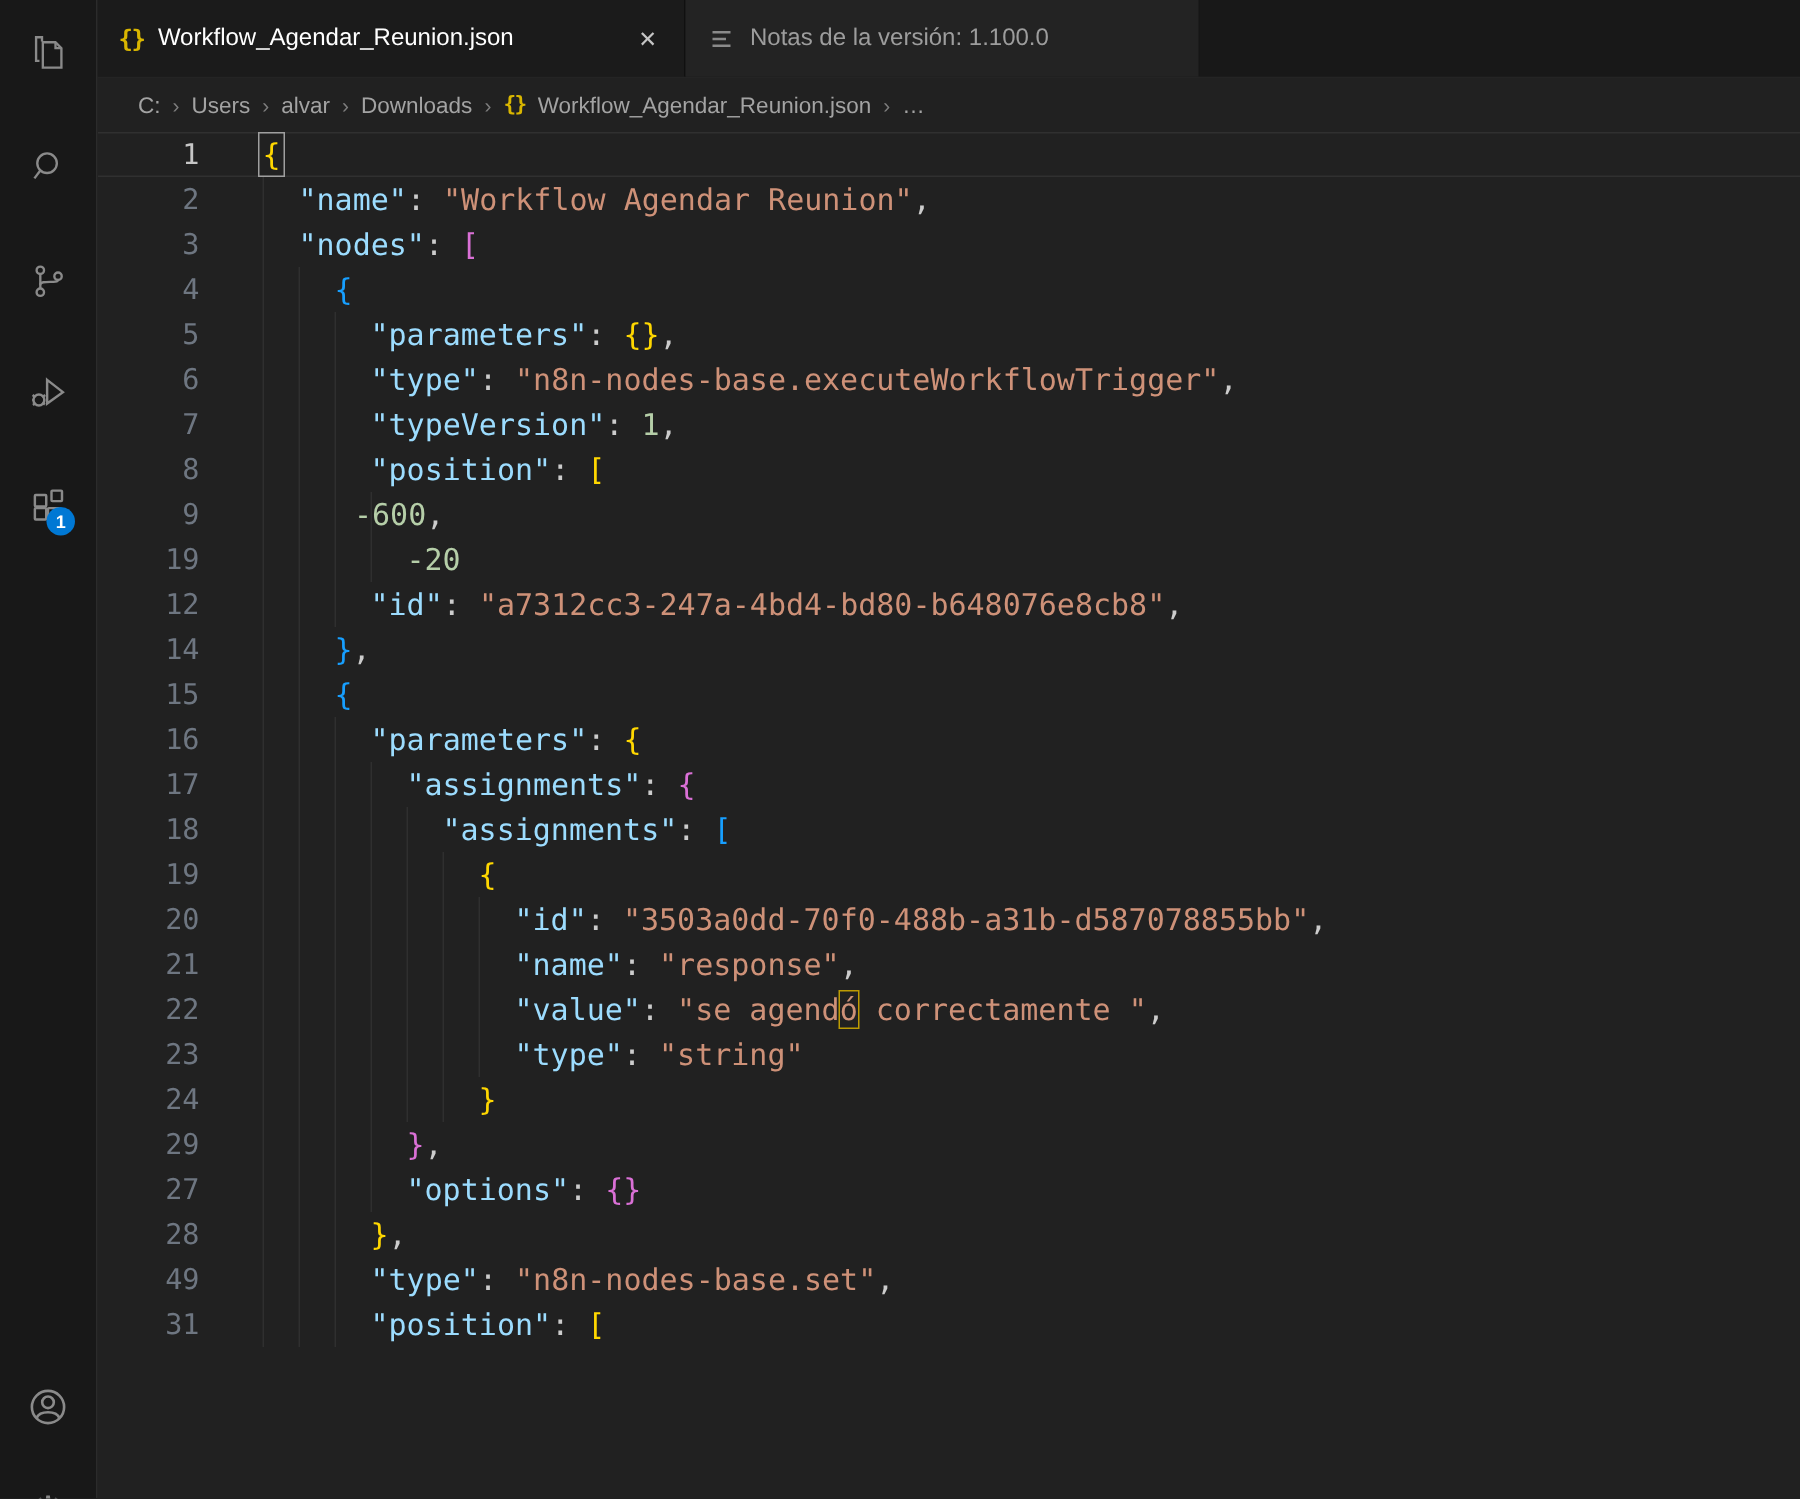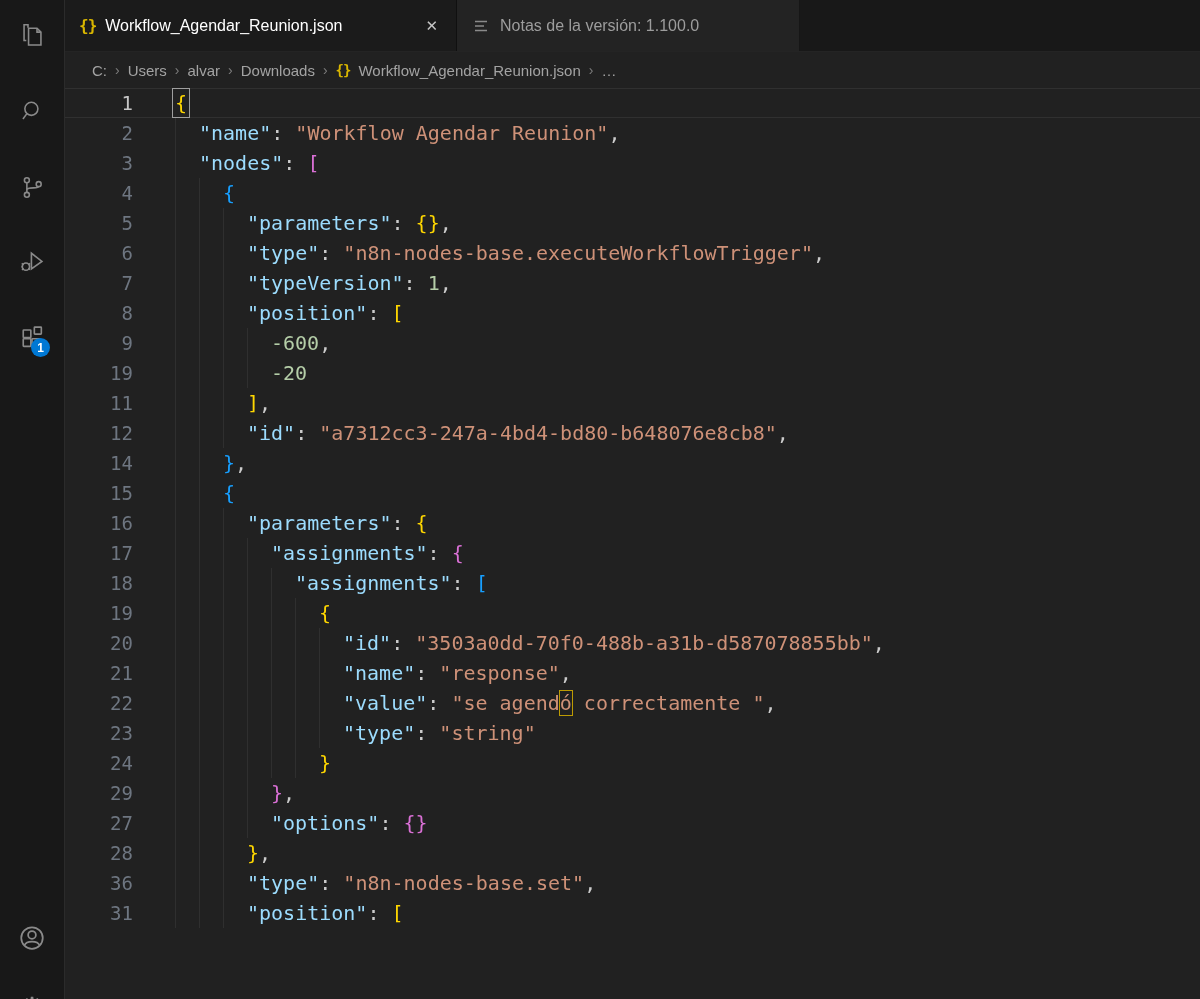--- a/index.html
+++ b/index.html
@@ -167,34 +167,33 @@
 
   <div class="editor" id="editor">
       <div class="line current"><span class="lnum">1</span><span class="code" style="padding-left: 0px;"><span class="tk-b1 cursor-box">{</span></span></div>
       <div class="line"><span class="guide" style="left: 110px;"></span><span class="lnum">2</span><span class="code" style="padding-left: 24px;"><span class="tk-key">"name"</span><span class="tk-p">: </span><span class="tk-str">"Workflow Agendar Reunion"</span><span class="tk-p">,</span></span></div>
       <div class="line"><span class="guide" style="left: 110px;"></span><span class="lnum">3</span><span class="code" style="padding-left: 24px;"><span class="tk-key">"nodes"</span><span class="tk-p">: </span><span class="tk-b2">[</span></span></div>
       <div class="line"><span class="guide" style="left: 110px;"></span><span class="guide" style="left: 134px;"></span><span class="lnum">4</span><span class="code" style="padding-left: 48px;"><span class="tk-b3">{</span></span></div>
       <div class="line"><span class="guide" style="left: 110px;"></span><span class="guide" style="left: 134px;"></span><span class="guide" style="left: 158px;"></span><span class="lnum">5</span><span class="code" style="padding-left: 72px;"><span class="tk-key">"parameters"</span><span class="tk-p">: </span><span class="tk-b1">{}</span><span class="tk-p">,</span></span></div>
       <div class="line"><span class="guide" style="left: 110px;"></span><span class="guide" style="left: 134px;"></span><span class="guide" style="left: 158px;"></span><span class="lnum">6</span><span class="code" style="padding-left: 72px;"><span class="tk-key">"type"</span><span class="tk-p">: </span><span class="tk-str">"n8n-nodes-base.executeWorkflowTrigger"</span><span class="tk-p">,</span></span></div>
       <div class="line"><span class="guide" style="left: 110px;"></span><span class="guide" style="left: 134px;"></span><span class="guide" style="left: 158px;"></span><span class="lnum">7</span><span class="code" style="padding-left: 72px;"><span class="tk-key">"typeVersion"</span><span class="tk-p">: </span><span class="tk-num">1</span><span class="tk-p">,</span></span></div>
       <div class="line"><span class="guide" style="left: 110px;"></span><span class="guide" style="left: 134px;"></span><span class="guide" style="left: 158px;"></span><span class="lnum">8</span><span class="code" style="padding-left: 72px;"><span class="tk-key">"position"</span><span class="tk-p">: </span><span class="tk-b1">[</span></span></div>
-      <div class="line"><span class="guide" style="left: 110px;"></span><span class="guide" style="left: 134px;"></span><span class="guide" style="left: 158px;"></span><span class="guide" style="left: 182px;"></span><span class="lnum">9</span><span class="code" style="padding-left: 96px;"><span class="tk-num">-600</span><span class="tk-p">,</span></span></div>
+      <div class="line"><span class="guide" style="left: 110px;"></span><span class="guide" style="left: 134px;"></span><span class="guide" style="left: 158px;"></span><span class="guide" style="left: 182px;"></span><span class="lnum">9</span><span class="code" style="padding-left: 61px;"><span class="tk-num">-600</span><span class="tk-p">,</span></span></div>
       <div class="line"><span class="guide" style="left: 110px;"></span><span class="guide" style="left: 134px;"></span><span class="guide" style="left: 158px;"></span><span class="guide" style="left: 182px;"></span><span class="lnum">19</span><span class="code" style="padding-left: 96px;"><span class="tk-num">-20</span></span></div>
-      <div class="line"><span class="guide" style="left: 110px;"></span><span class="guide" style="left: 134px;"></span><span class="guide" style="left: 158px;"></span><span class="lnum">11</span><span class="code" style="padding-left: 72px;"><span class="tk-b1">]</span><span class="tk-p">,</span></span></div>
       <div class="line"><span class="guide" style="left: 110px;"></span><span class="guide" style="left: 134px;"></span><span class="guide" style="left: 158px;"></span><span class="lnum">12</span><span class="code" style="padding-left: 72px;"><span class="tk-key">"id"</span><span class="tk-p">: </span><span class="tk-str">"a7312cc3-247a-4bd4-bd80-b648076e8cb8"</span><span class="tk-p">,</span></span></div>
       <div class="line"><span class="guide" style="left: 110px;"></span><span class="guide" style="left: 134px;"></span><span class="lnum">14</span><span class="code" style="padding-left: 48px;"><span class="tk-b3">}</span><span class="tk-p">,</span></span></div>
       <div class="line"><span class="guide" style="left: 110px;"></span><span class="guide" style="left: 134px;"></span><span class="lnum">15</span><span class="code" style="padding-left: 48px;"><span class="tk-b3">{</span></span></div>
       <div class="line"><span class="guide" style="left: 110px;"></span><span class="guide" style="left: 134px;"></span><span class="guide" style="left: 158px;"></span><span class="lnum">16</span><span class="code" style="padding-left: 72px;"><span class="tk-key">"parameters"</span><span class="tk-p">: </span><span class="tk-b1">{</span></span></div>
       <div class="line"><span class="guide" style="left: 110px;"></span><span class="guide" style="left: 134px;"></span><span class="guide" style="left: 158px;"></span><span class="guide" style="left: 182px;"></span><span class="lnum">17</span><span class="code" style="padding-left: 96px;"><span class="tk-key">"assignments"</span><span class="tk-p">: </span><span class="tk-b2">{</span></span></div>
       <div class="line"><span class="guide" style="left: 110px;"></span><span class="guide" style="left: 134px;"></span><span class="guide" style="left: 158px;"></span><span class="guide" style="left: 182px;"></span><span class="guide" style="left: 206px;"></span><span class="lnum">18</span><span class="code" style="padding-left: 120px;"><span class="tk-key">"assignments"</span><span class="tk-p">: </span><span class="tk-b3">[</span></span></div>
       <div class="line"><span class="guide" style="left: 110px;"></span><span class="guide" style="left: 134px;"></span><span class="guide" style="left: 158px;"></span><span class="guide" style="left: 182px;"></span><span class="guide" style="left: 206px;"></span><span class="guide" style="left: 230px;"></span><span class="lnum">19</span><span class="code" style="padding-left: 144px;"><span class="tk-b1">{</span></span></div>
       <div class="line"><span class="guide" style="left: 110px;"></span><span class="guide" style="left: 134px;"></span><span class="guide" style="left: 158px;"></span><span class="guide" style="left: 182px;"></span><span class="guide" style="left: 206px;"></span><span class="guide" style="left: 230px;"></span><span class="guide" style="left: 254px;"></span><span class="lnum">20</span><span class="code" style="padding-left: 168px;"><span class="tk-key">"id"</span><span class="tk-p">: </span><span class="tk-str">"3503a0dd-70f0-488b-a31b-d587078855bb"</span><span class="tk-p">,</span></span></div>
       <div class="line"><span class="guide" style="left: 110px;"></span><span class="guide" style="left: 134px;"></span><span class="guide" style="left: 158px;"></span><span class="guide" style="left: 182px;"></span><span class="guide" style="left: 206px;"></span><span class="guide" style="left: 230px;"></span><span class="guide" style="left: 254px;"></span><span class="lnum">21</span><span class="code" style="padding-left: 168px;"><span class="tk-key">"name"</span><span class="tk-p">: </span><span class="tk-str">"response"</span><span class="tk-p">,</span></span></div>
       <div class="line"><span class="guide" style="left: 110px;"></span><span class="guide" style="left: 134px;"></span><span class="guide" style="left: 158px;"></span><span class="guide" style="left: 182px;"></span><span class="guide" style="left: 206px;"></span><span class="guide" style="left: 230px;"></span><span class="guide" style="left: 254px;"></span><span class="lnum">22</span><span class="code" style="padding-left: 168px;"><span class="tk-key">"value"</span><span class="tk-p">: </span><span class="tk-str">"se agend</span><span class="tk-str uni-box">ó</span><span class="tk-str"> correctamente "</span><span class="tk-p">,</span></span></div>
       <div class="line"><span class="guide" style="left: 110px;"></span><span class="guide" style="left: 134px;"></span><span class="guide" style="left: 158px;"></span><span class="guide" style="left: 182px;"></span><span class="guide" style="left: 206px;"></span><span class="guide" style="left: 230px;"></span><span class="guide" style="left: 254px;"></span><span class="lnum">23</span><span class="code" style="padding-left: 168px;"><span class="tk-key">"type"</span><span class="tk-p">: </span><span class="tk-str">"string"</span></span></div>
       <div class="line"><span class="guide" style="left: 110px;"></span><span class="guide" style="left: 134px;"></span><span class="guide" style="left: 158px;"></span><span class="guide" style="left: 182px;"></span><span class="guide" style="left: 206px;"></span><span class="guide" style="left: 230px;"></span><span class="lnum">24</span><span class="code" style="padding-left: 144px;"><span class="tk-b1">}</span></span></div>
       <div class="line"><span class="guide" style="left: 110px;"></span><span class="guide" style="left: 134px;"></span><span class="guide" style="left: 158px;"></span><span class="guide" style="left: 182px;"></span><span class="lnum">29</span><span class="code" style="padding-left: 96px;"><span class="tk-b2">}</span><span class="tk-p">,</span></span></div>
       <div class="line"><span class="guide" style="left: 110px;"></span><span class="guide" style="left: 134px;"></span><span class="guide" style="left: 158px;"></span><span class="guide" style="left: 182px;"></span><span class="lnum">27</span><span class="code" style="padding-left: 96px;"><span class="tk-key">"options"</span><span class="tk-p">: </span><span class="tk-b2">{}</span></span></div>
       <div class="line"><span class="guide" style="left: 110px;"></span><span class="guide" style="left: 134px;"></span><span class="guide" style="left: 158px;"></span><span class="lnum">28</span><span class="code" style="padding-left: 72px;"><span class="tk-b1">}</span><span class="tk-p">,</span></span></div>
-      <div class="line"><span class="guide" style="left: 110px;"></span><span class="guide" style="left: 134px;"></span><span class="guide" style="left: 158px;"></span><span class="lnum">36</span><span class="code" style="padding-left: 72px;"><span class="tk-key">"type"</span><span class="tk-p">: </span><span class="tk-str">"n8n-nodes-base.set"</span><span class="tk-p">,</span></span></div>
+      <div class="line"><span class="guide" style="left: 110px;"></span><span class="guide" style="left: 134px;"></span><span class="guide" style="left: 158px;"></span><span class="lnum">49</span><span class="code" style="padding-left: 72px;"><span class="tk-key">"type"</span><span class="tk-p">: </span><span class="tk-str">"n8n-nodes-base.set"</span><span class="tk-p">,</span></span></div>
       <div class="line"><span class="guide" style="left: 110px;"></span><span class="guide" style="left: 134px;"></span><span class="guide" style="left: 158px;"></span><span class="lnum">31</span><span class="code" style="padding-left: 72px;"><span class="tk-key">"position"</span><span class="tk-p">: </span><span class="tk-b1">[</span></span></div>
     </div>
 </div>
 
 </body></html>

